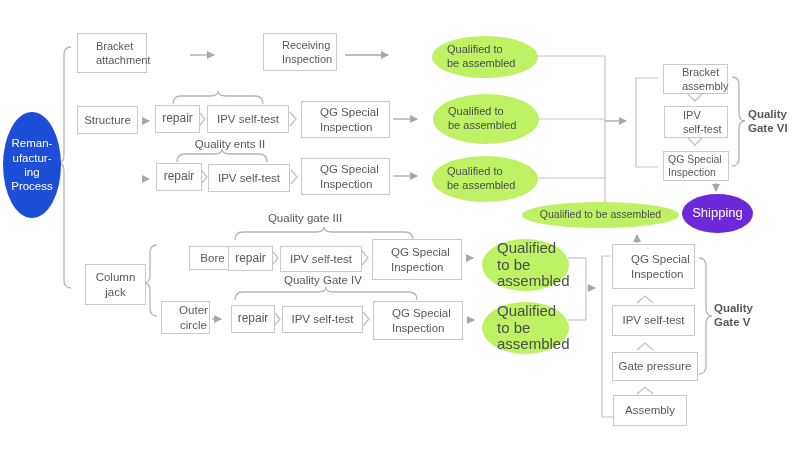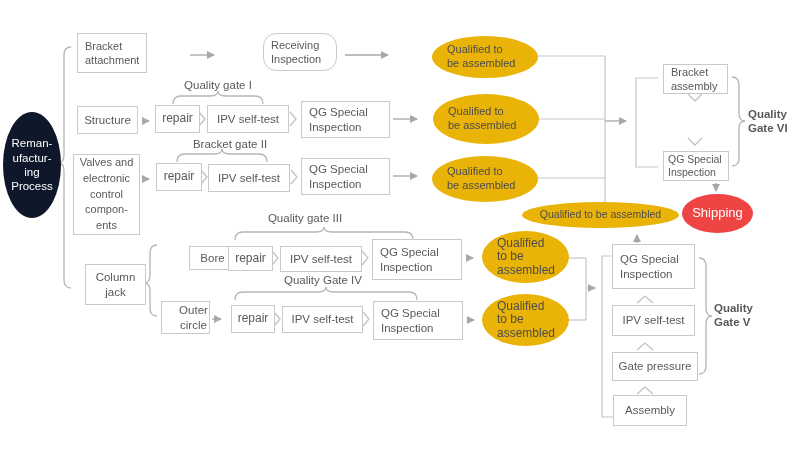--- a/index.html
+++ b/index.html
@@ -7,33 +7,33 @@
     position:relative;width:800px;height:452px;background:#ffffff;overflow:hidden;
     font-family:"Liberation Sans", sans-serif;
   }
   #connector-layer{position:absolute;left:0;top:0;z-index:0;}
   .box{
     position:absolute;z-index:2;background:#ffffff;border:1px solid #c9c9c9;
     color:#595959;font-size:11px;line-height:1.28;white-space:pre-line;
     display:flex;align-items:center;justify-content:center;text-align:center;
     box-sizing:border-box;
   }
-  .box.left{justify-content:flex-start;text-align:left;padding-left:7px;}
+  .box.left{justify-content:flex-start;text-align:left;padding-left:18px;}
   .box.big{font-size:12px;}
   .box.small{font-size:10.5px;line-height:1.2;}
   .oval{
-    position:absolute;z-index:2;background:#eab308;border-radius:50%;
+    position:absolute;z-index:2;background:#bef264;border-radius:50%;
     color:#4d4d4d;font-size:11px;line-height:1.25;white-space:pre-line;
     display:flex;align-items:center;justify-content:center;text-align:center;
     box-sizing:border-box;
   }
   .oval.left{justify-content:flex-start;text-align:left;padding-left:15px;}
-  .oval.tight{font-size:12px;line-height:1.12;}
-  .oval.dark{background:#0f172a;color:#ffffff;}
-  .oval.ship{background:#ef4444;color:#ffffff;font-size:13px;}
+  .oval.tight{font-size:15px;line-height:1.12;margin-top:8px;}
+  .oval.dark{background:#1d4ed8;color:#ffffff;}
+  .oval.ship{background:#6d28d9;color:#ffffff;font-size:13px;}
   .glabel{
     position:absolute;z-index:2;color:#595959;font-size:11.5px;line-height:1.25;
     white-space:pre-line;text-align:center;
   }
   .glabel.left{text-align:left;font-weight:bold;}
 </style>
 </head>
 <body>
 
 <div id="canvas">
@@ -102,29 +102,24 @@
     </g>
   </svg>
 
   <div class="oval dark" style="left:3px;top:112px;width:58px;height:106px;font-size:11.5px;">Reman-
 ufactur-
 ing
 Process</div>
 
   <div class="box left" style="left:77px;top:33px;width:70px;height:40px;">Bracket
 attachment</div>
-  <div class="box left" style="left:263px;top:33px;width:74px;height:38px;border-radius:13px;">Receiving
+  <div class="box left" style="left:263px;top:33px;width:74px;height:38px;">Receiving
 Inspection</div>
 
   <div class="box" style="left:77px;top:106px;width:61px;height:28px;font-size:11.5px;">Structure</div>
-  <div class="box" style="left:73px;top:154px;width:67px;height:81px;line-height:1.45;">Valves and
-electronic
-control
-compon-
-ents</div>
   <div class="box" style="left:85px;top:264px;width:61px;height:41px;font-size:11.5px;">Column
 jack</div>
   <div class="box" style="left:161px;top:246px;width:47px;height:24px;font-size:11.5px;margin-left:28px;">Bore</div>
   <div class="box" style="left:161px;top:301px;width:49px;height:33px;font-size:11.5px;padding-left:16px;">Outer
 circle</div>
 
   <div class="box big" style="left:155px;top:105px;width:45px;height:28px;">repair</div>
   <div class="box" style="left:207px;top:105px;width:82px;height:28px;font-size:11.5px;">IPV self-test</div>
   <div class="box left" style="left:301px;top:101px;width:89px;height:37px;font-size:11.5px;">QG Special
 Inspection</div>
@@ -151,31 +146,32 @@
   <div class="oval left" style="left:432px;top:156px;width:106px;height:46px;">Qualified to
 be assembled</div>
   <div class="oval left tight" style="left:482px;top:231px;width:87px;height:52px;">Qualified
 to be
 assembled</div>
   <div class="oval left tight" style="left:482px;top:294px;width:87px;height:52px;">Qualified
 to be
 assembled</div>
   <div class="oval" style="left:522px;top:202px;width:157px;height:26px;font-size:10.5px;">Qualified to be assembled</div>
 
-  <div class="glabel" style="left:160px;top:78px;width:116px;">Quality gate I</div>
-  <div class="glabel" style="left:172px;top:137px;width:116px;">Bracket gate II</div>
+  <div class="glabel" style="left:172px;top:137px;width:116px;">Quality ents II</div>
   <div class="glabel" style="left:247px;top:211px;width:116px;">Quality gate III</div>
   <div class="glabel" style="left:264px;top:273px;width:118px;">Quality Gate IV</div>
   <div class="glabel left" style="left:748px;top:107px;width:50px;">Quality
 Gate VI</div>
   <div class="glabel left" style="left:714px;top:301px;width:50px;">Quality
 Gate V</div>
 
   <div class="box left" style="left:663px;top:64px;width:65px;height:30px;">Bracket
 assembly</div>
+  <div class="box left" style="left:664px;top:106px;width:64px;height:32px;">IPV
+self-test</div>
   <div class="box left small" style="left:663px;top:151px;width:66px;height:30px;padding-left:4px;">QG Special
 Inspection</div>
 
   <div class="box left" style="left:612px;top:244px;width:83px;height:45px;font-size:11.5px;">QG Special
 Inspection</div>
   <div class="box" style="left:612px;top:305px;width:83px;height:31px;font-size:11.5px;">IPV self-test</div>
   <div class="box" style="left:612px;top:352px;width:86px;height:29px;font-size:11.5px;">Gate pressure</div>
   <div class="box" style="left:613px;top:395px;width:74px;height:31px;font-size:11.5px;">Assembly</div>
 
   <div class="oval ship" style="left:682px;top:194px;width:71px;height:39px;">Shipping</div>

